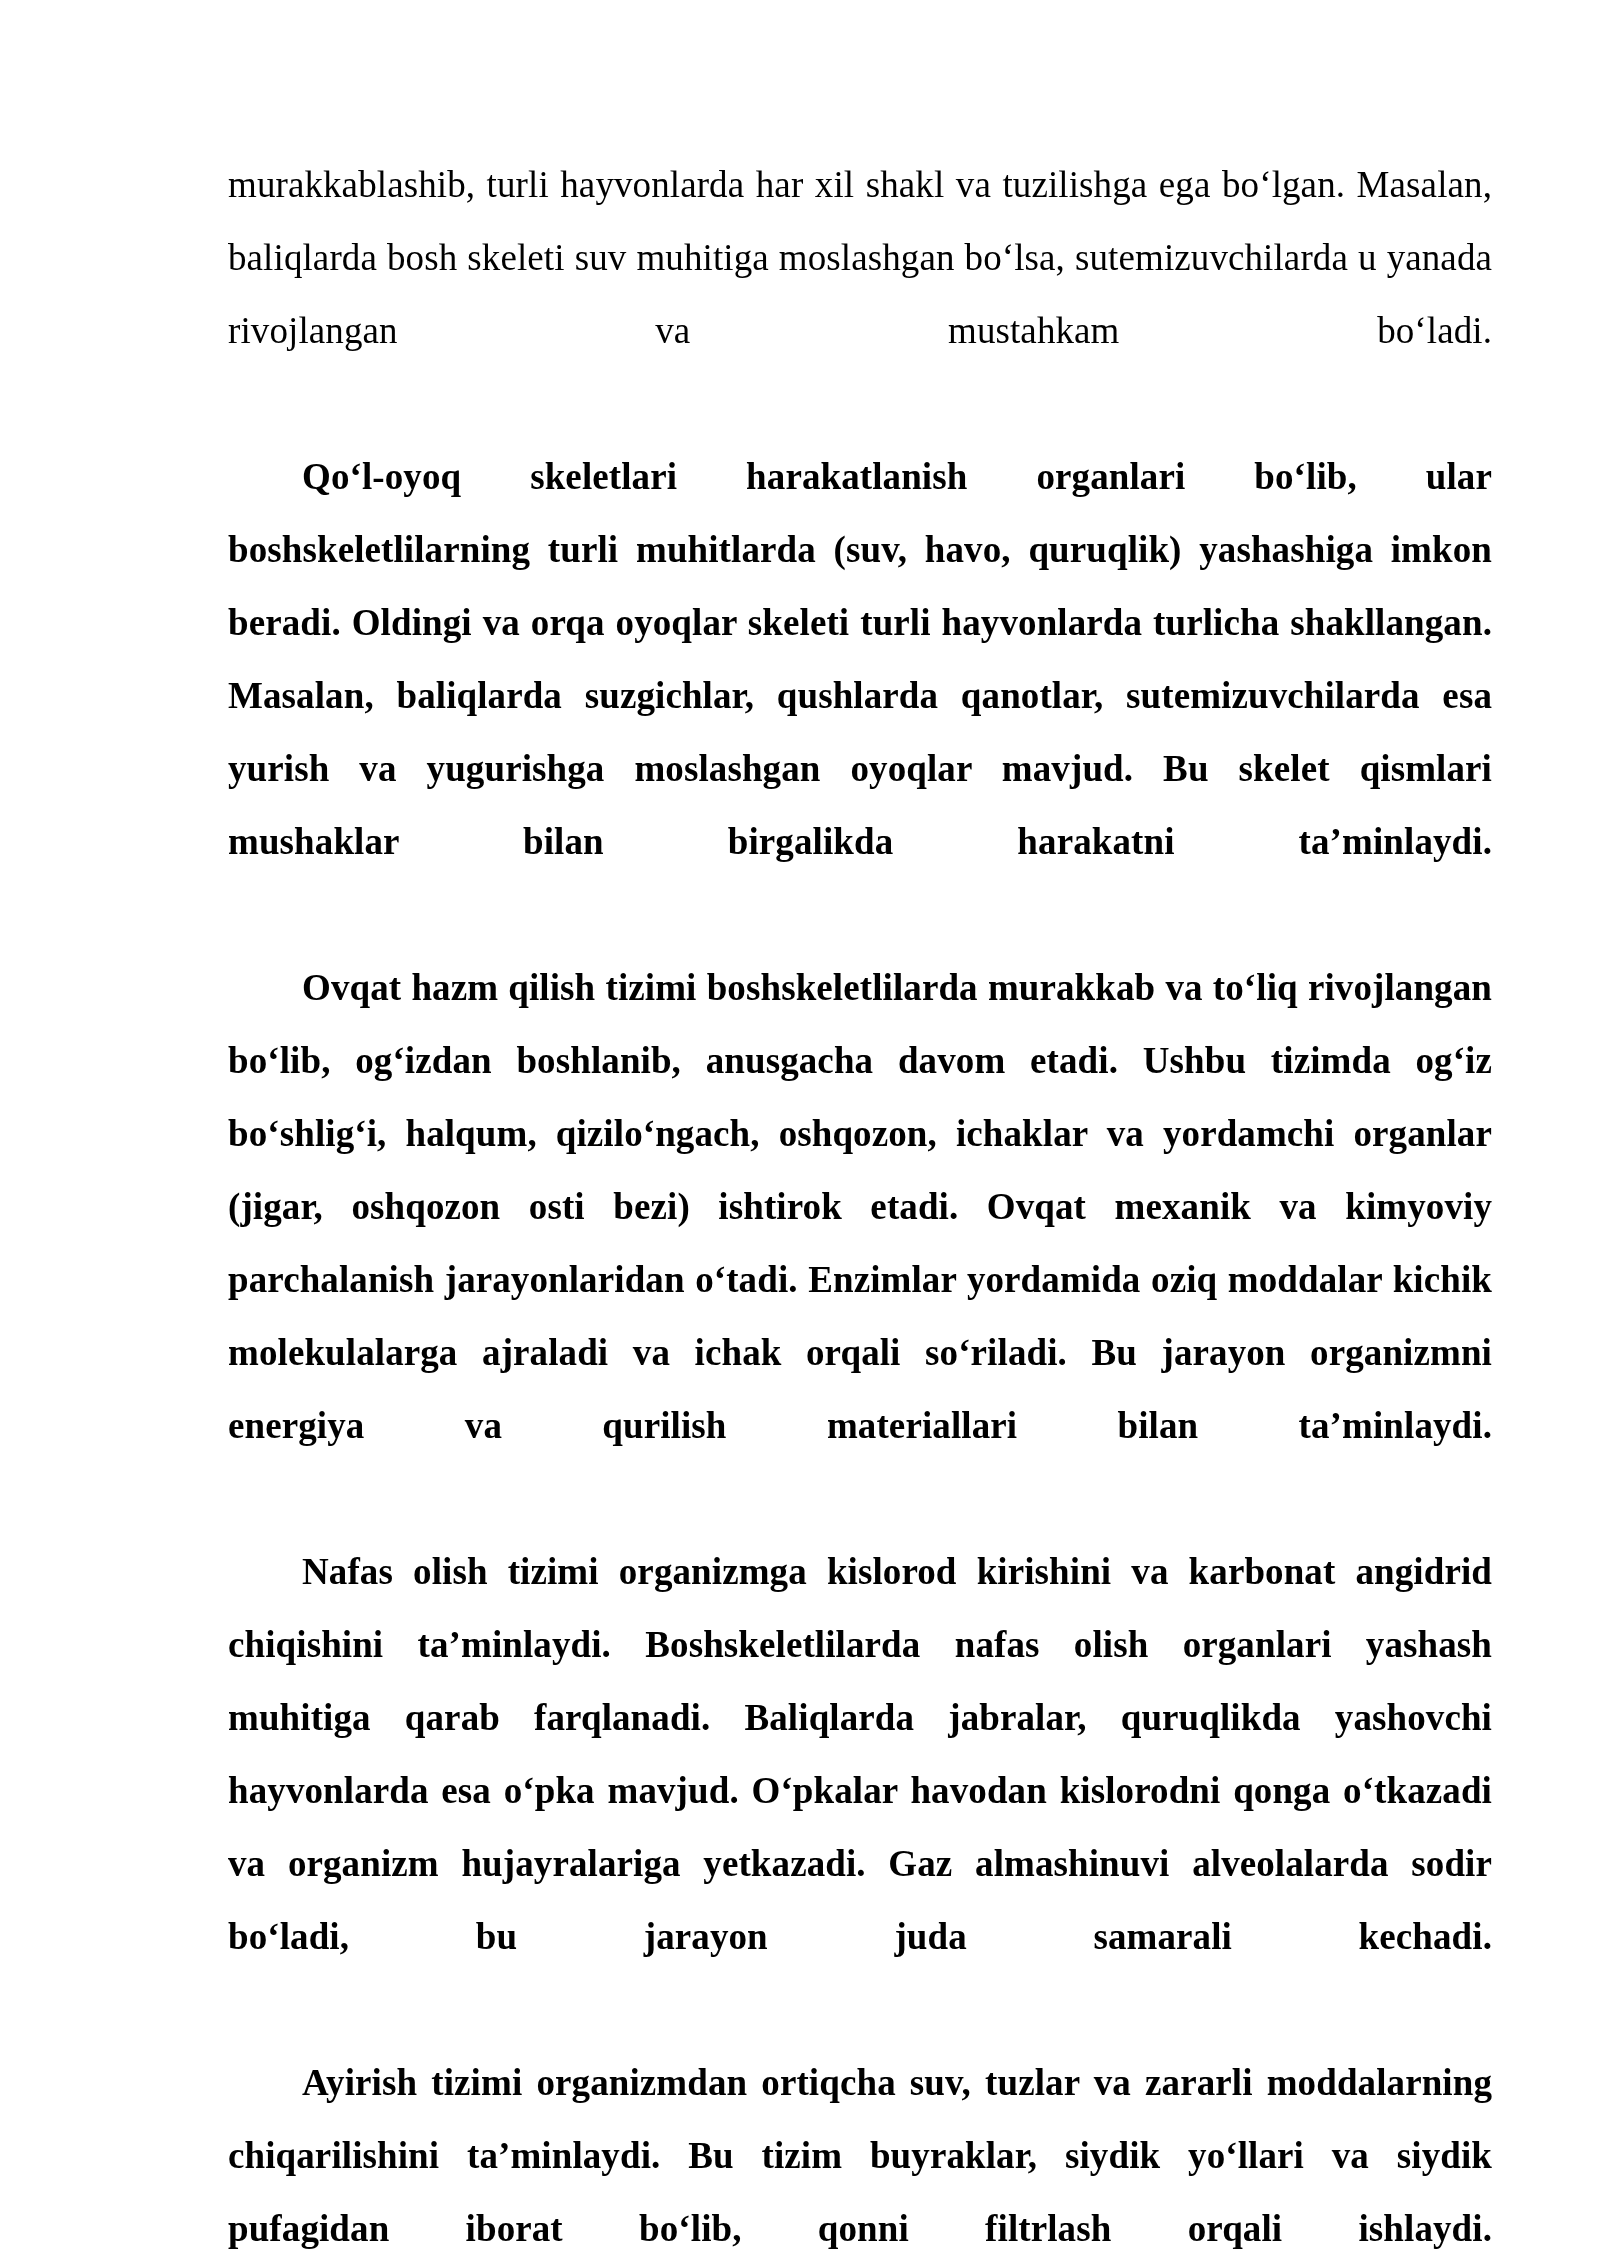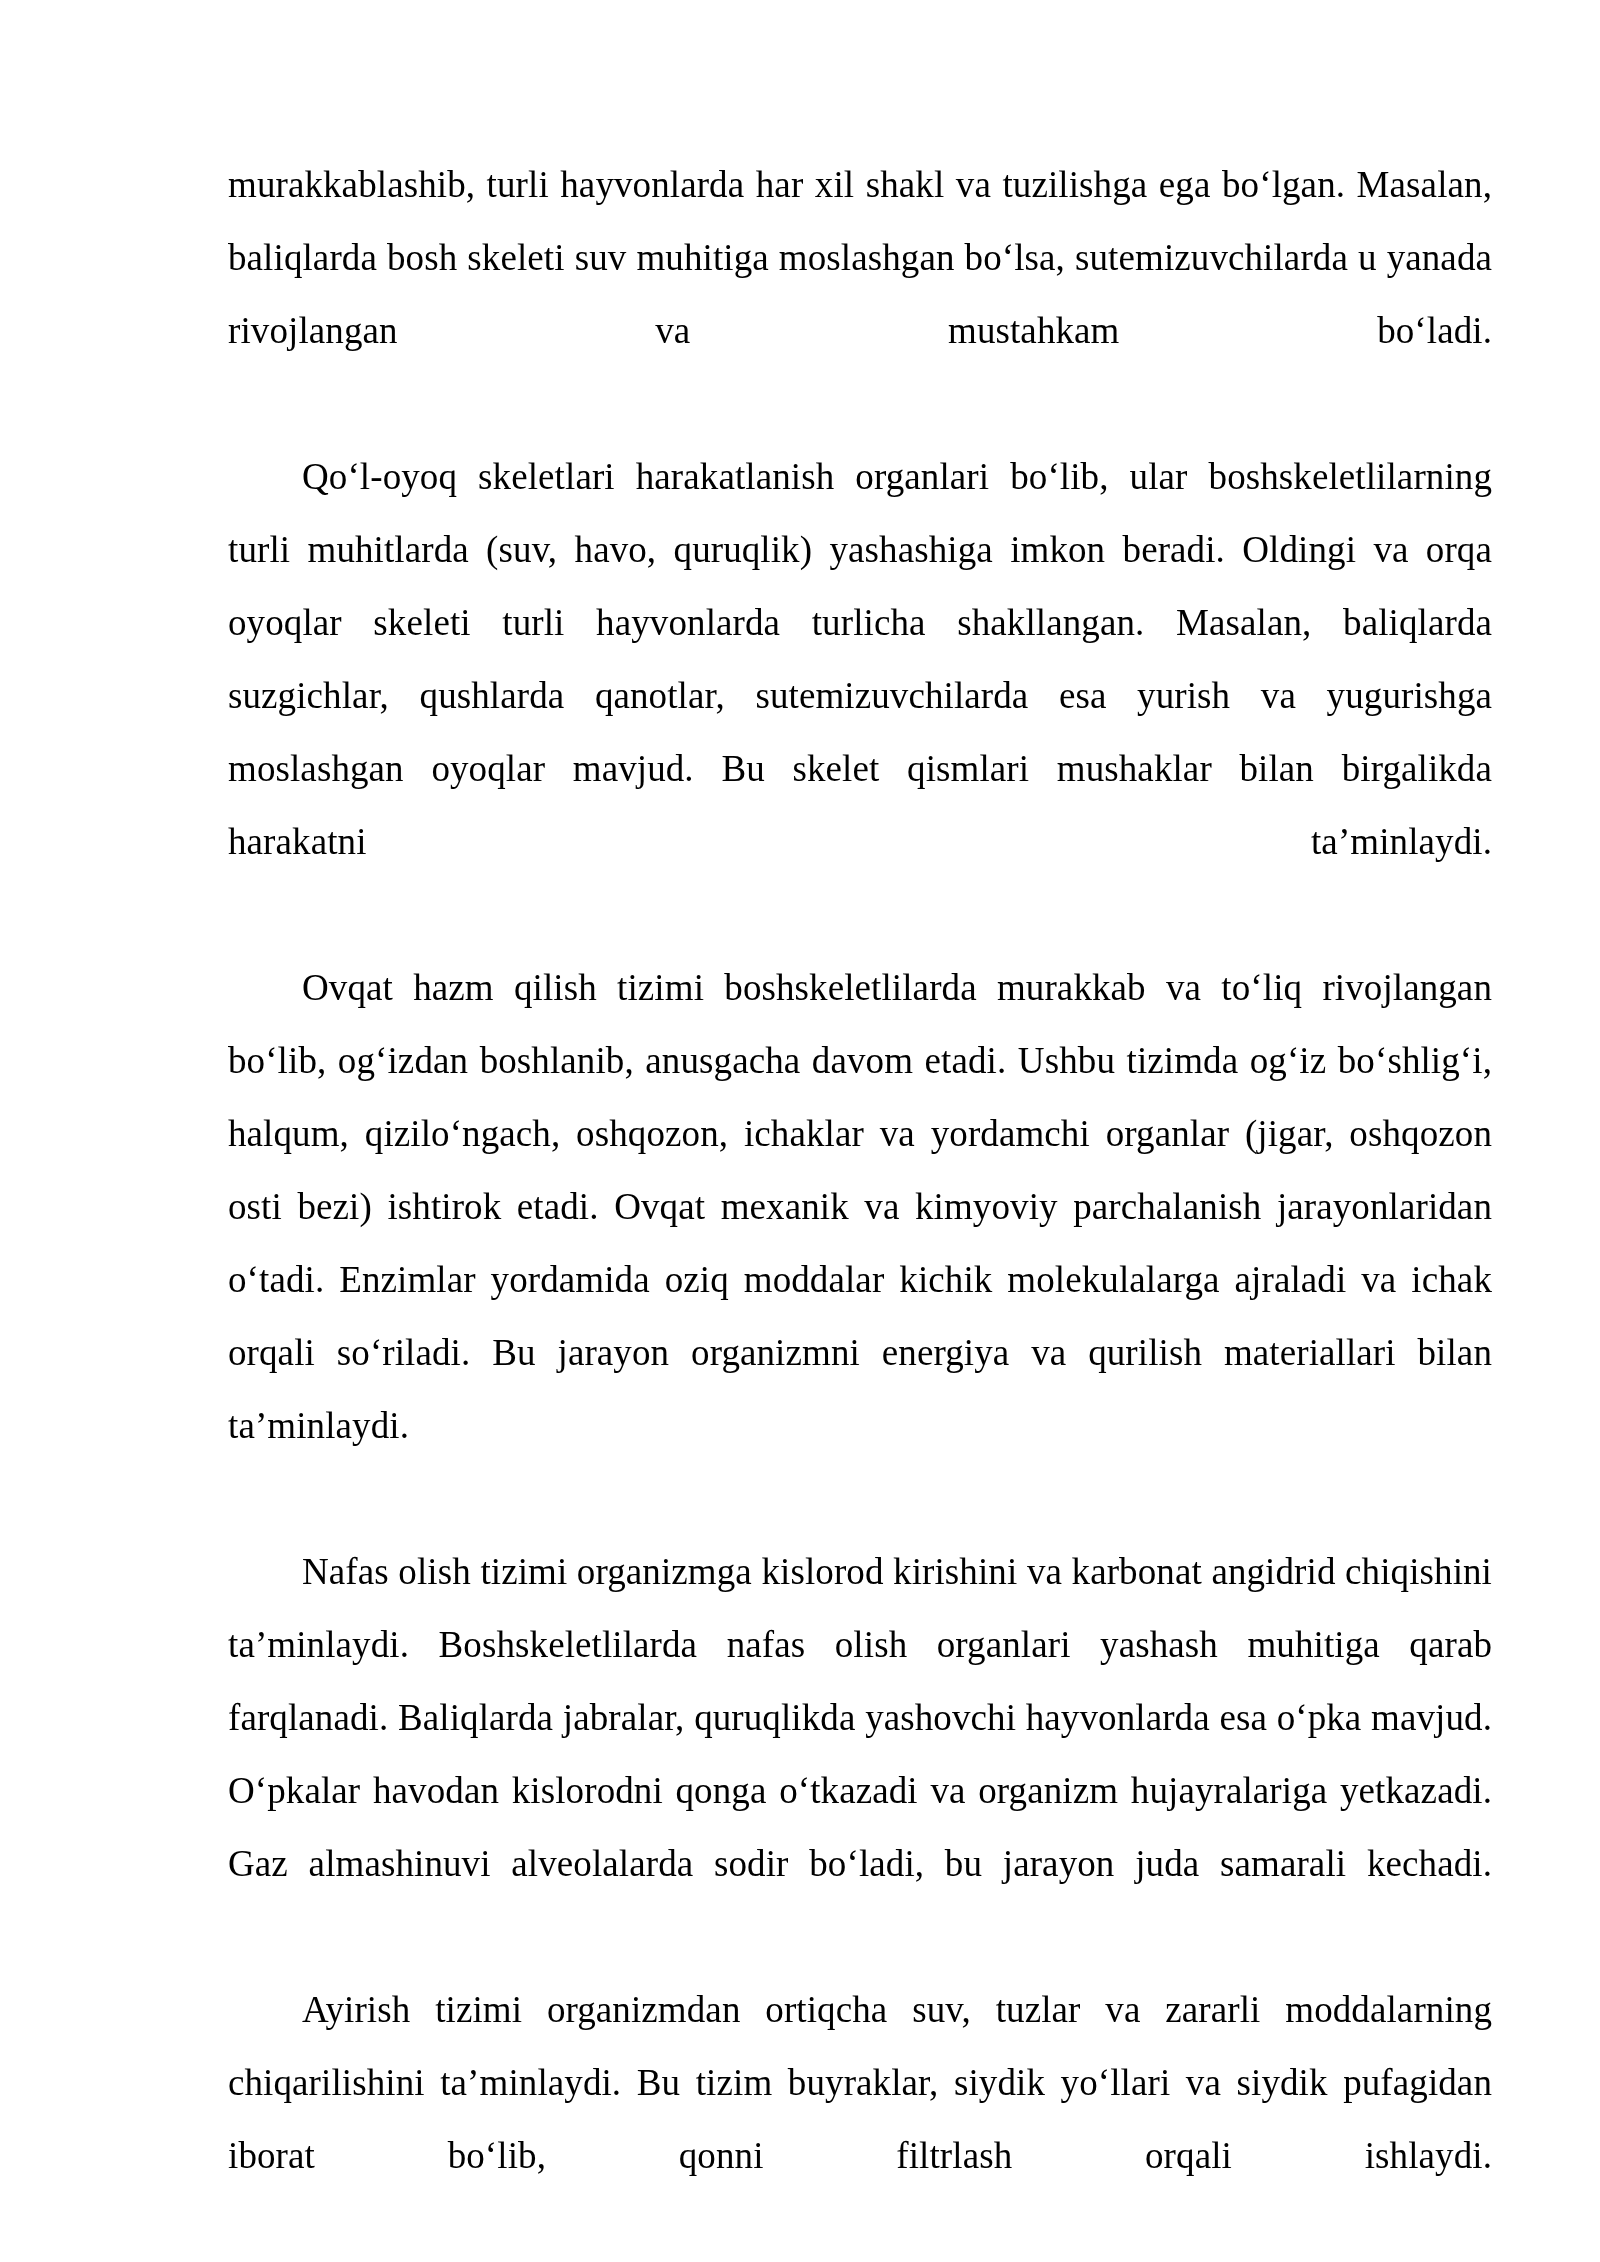--- a/index.html
+++ b/index.html
@@ -32,20 +32,21 @@
     text-justify: inter-word;
     font-size: 37px;
     line-height: 73px;
     letter-spacing: 0.1px;
     word-spacing: 0px;
     hyphens: none;
     -webkit-hyphens: none;
   }
   .para.indent {
     text-indent: 74px;
+    font-weight: bold;
   }
   .para.no-indent {
     text-indent: 0;
   }
   
   .para::after {
     content: "";
     display: inline-block;
     width: 100%;
   }

